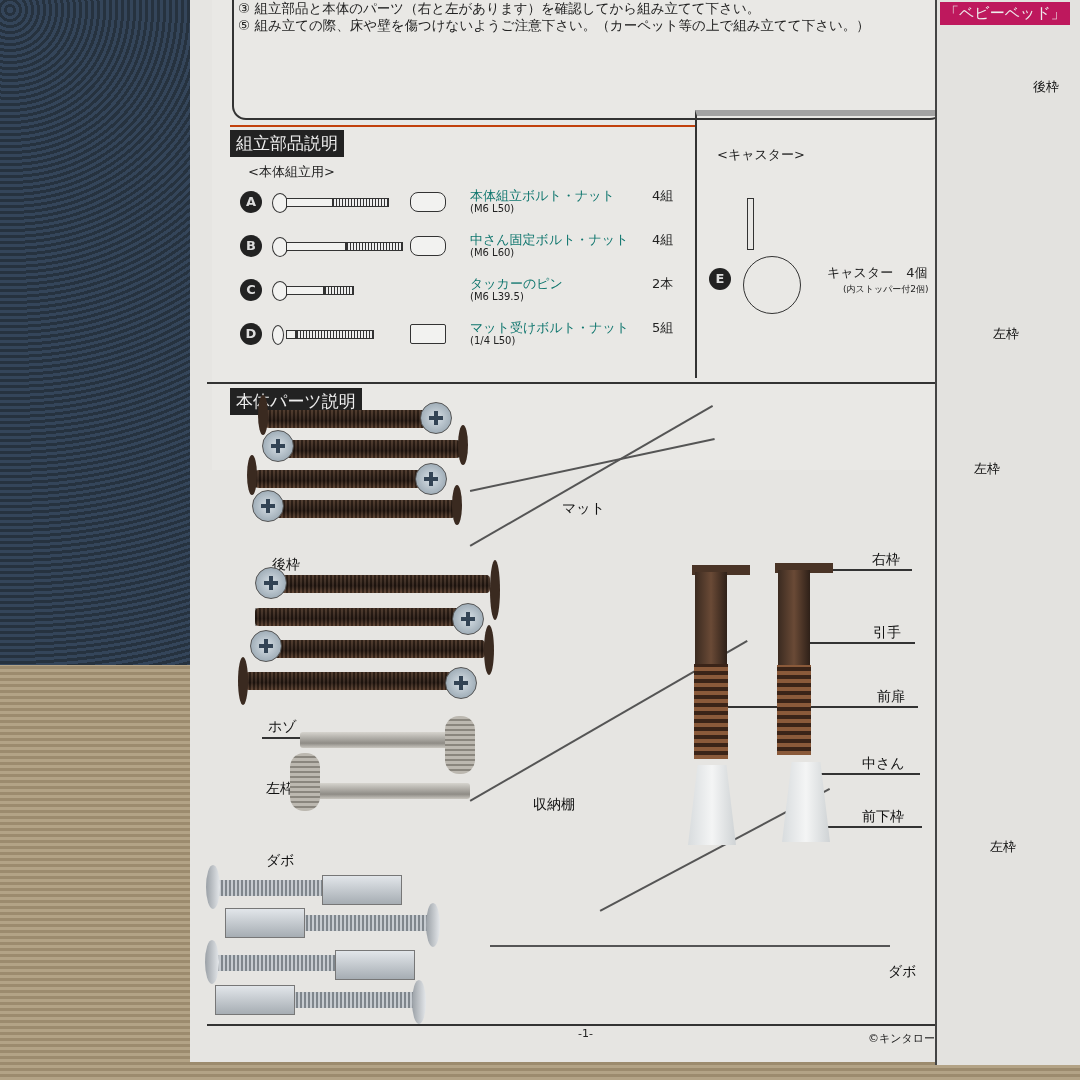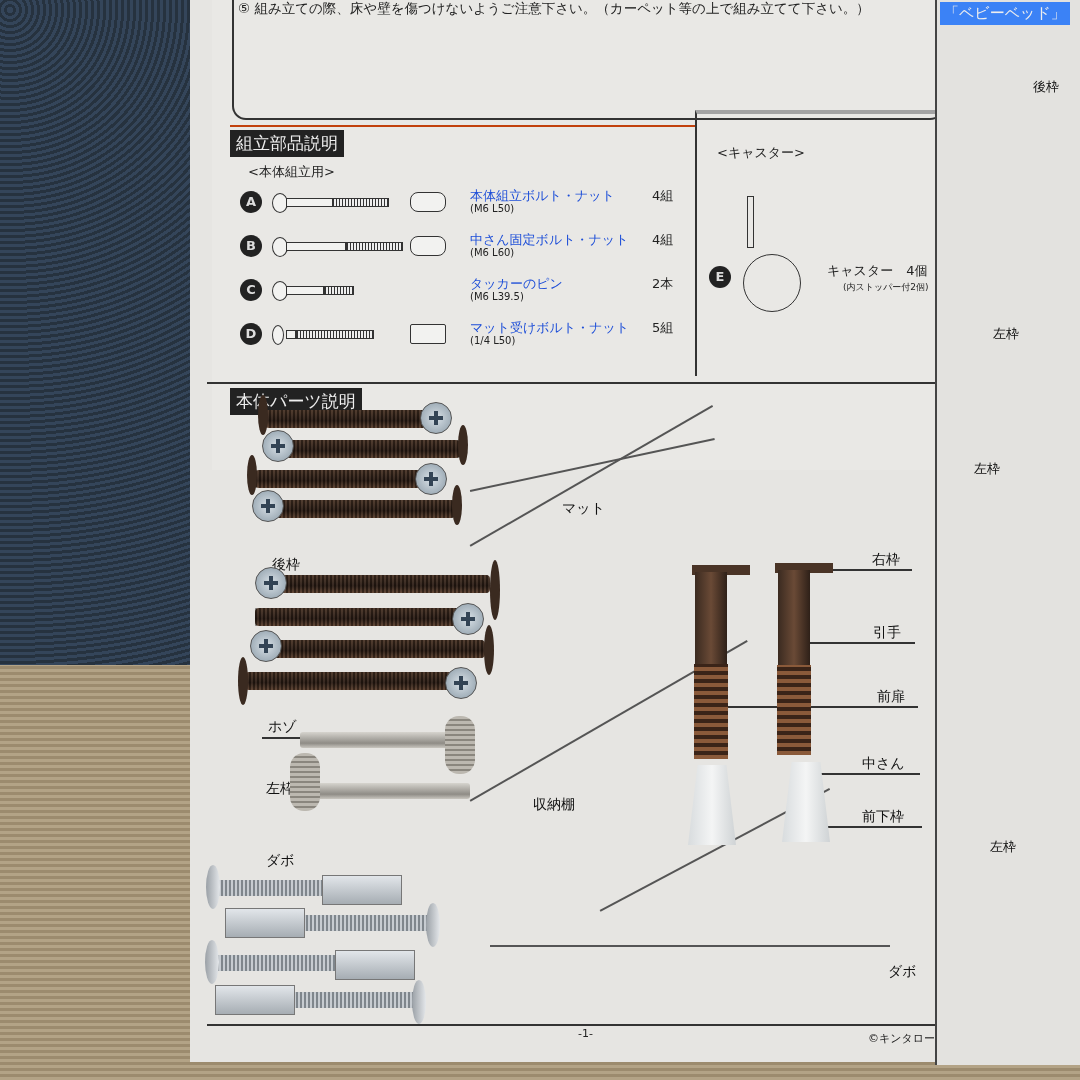--- a/index.html
+++ b/index.html
@@ -18,24 +18,24 @@
   .parts-box{position:absolute;left:230px;top:125px;width:465px;height:245px;border-top:2px solid #c2410c;}
   .parts-title{position:absolute;left:0;top:3px;background:#222;color:#eee;font-size:17px;padding:2px 6px;}
   .parts-sub{position:absolute;left:18px;top:36px;font-size:13px;color:#222;}
   .part-row{position:absolute;left:10px;width:450px;height:36px;}
   .letter{position:absolute;left:0;top:4px;width:22px;height:22px;border-radius:50%;background:#222;color:#ddd;font-size:13px;text-align:center;line-height:22px;font-weight:bold;}
   .bolt{position:absolute;left:32px;top:6px;height:18px;}
   .bolt .head{position:absolute;left:0;top:0;width:14px;height:18px;border:1.5px solid #333;border-radius:50%;background:#f2f2f0;}
   .bolt .shank{position:absolute;left:14px;top:5px;height:7px;border:1.5px solid #333;background:#f2f2f0;}
   .bolt .thread{position:absolute;top:5px;height:7px;background:repeating-linear-gradient(90deg,#333 0 1px,#eee 1px 3px);border:1.5px solid #333;}
   .nut{position:absolute;left:170px;top:5px;width:34px;height:18px;border:1.5px solid #333;border-radius:8px;background:#f2f2f0;}
-  .pname{position:absolute;left:230px;top:0;font-size:13px;color:#1d4ed8;white-space:nowrap;}
+  .pname{position:absolute;left:230px;top:0;font-size:13px;color:#0f766e;white-space:nowrap;}
   .pspec{position:absolute;left:230px;top:16px;font-size:10px;color:#222;text-align:center;}
   .pcount{position:absolute;left:412px;top:0;font-size:13px;color:#222;}
-  .caster-box{position:absolute;left:695px;top:110px;width:245px;height:262px;border-left:2px solid #333;border-top:4px solid #a3a3a3;}
+  .caster-box{position:absolute;left:695px;top:110px;width:245px;height:262px;border-left:2px solid #333;border-top:6px solid #a3a3a3;}
   .caster-title{position:absolute;left:20px;top:30px;font-size:13px;color:#222;}
   .caster-letter{position:absolute;left:12px;top:152px;width:22px;height:22px;border-radius:50%;background:#222;color:#ddd;font-size:13px;text-align:center;line-height:22px;font-weight:bold;}
   .wheel{position:absolute;left:46px;top:140px;width:56px;height:56px;border:1.5px solid #333;border-radius:50%;}
   .stem{position:absolute;left:50px;top:82px;width:5px;height:50px;border:1.5px solid #333;}
   .caster-name{position:absolute;left:130px;top:148px;font-size:13px;color:#222;white-space:nowrap;}
   .caster-sub{position:absolute;left:146px;top:167px;font-size:9px;color:#222;white-space:nowrap;}
   .body-title{position:absolute;left:230px;top:388px;background:#222;color:#eee;font-size:17px;padding:2px 6px;}
   .diagram-frame{position:absolute;left:207px;top:382px;width:745px;height:640px;border:2px solid #333;border-left:none;}
   .lbl{position:absolute;font-size:14px;color:#111;white-space:nowrap;}
   .leader{position:absolute;height:1.5px;background:#333;}
@@ -50,31 +50,32 @@
   .hw-knurl{position:absolute;width:30px;height:58px;border-radius:14px;background:repeating-linear-gradient(0deg,#bcb8b0 0 3px,#8a867e 3px 5px);}
   .hw-zinc{position:absolute;height:16px;background:repeating-linear-gradient(90deg,#c7ccd1 0 2px,#7f868c 2px 4px);}
   .hw-hex{position:absolute;width:78px;height:28px;background:linear-gradient(#e2e6ea,#a6adb3);border:1px solid #777;}
   .hw-dome{position:absolute;width:14px;height:44px;border-radius:50%;background:linear-gradient(90deg,#9aa0a6,#e4e7ea);}
   .latch-body{position:absolute;width:32px;background:linear-gradient(90deg,#3a2a20,#6a4a36,#2e2018);}
   .latch-spring{position:absolute;width:34px;background:repeating-linear-gradient(0deg,#8a5a3a 0 4px,#3a2418 4px 8px);}
   .latch-tip{position:absolute;width:48px;height:80px;background:linear-gradient(90deg,#d8dcde,#f4f5f5,#cfd3d5);clip-path:polygon(20% 0,80% 0,100% 100%,0 100%);}
   .latch-plate{position:absolute;width:58px;height:10px;background:#4a3426;}
   .page-num{position:absolute;left:578px;top:1027px;font-size:11px;color:#222;}
   .copyright{position:absolute;left:868px;top:1031px;font-size:11px;color:#222;white-space:nowrap;}
-  .right-header{position:absolute;left:940px;top:2px;background:#3b82f6;color:#eee;font-size:15px;padding:2px 4px;white-space:nowrap;}
+  .right-header{position:absolute;left:940px;top:2px;background:#be185d;color:#eee;font-size:15px;padding:2px 4px;white-space:nowrap;}
 </style>
 </head>
 <body>
 
 <div class="carpet-navy"></div>
 <div class="carpet-tan"></div>
 <div class="sheet-main"></div>
 <div class="sheet-top"></div>
 
 <div class="notes">
+  <p class="l0">③ 組立部品と本体のパーツ（右と左があります）を確認してから組み立てて下さい。</p>
   <p class="l0">⑤ 組み立ての際、床や壁を傷つけないようご注意下さい。（カーペット等の上で組み立てて下さい。）</p>
 </div>
 
 <div class="parts-box">
   <div class="parts-title">組立部品説明</div>
   <div class="parts-sub">&lt;本体組立用&gt;</div>
 
   <div class="part-row" style="top:60px">
     <div class="letter">A</div>
     <div class="bolt">

